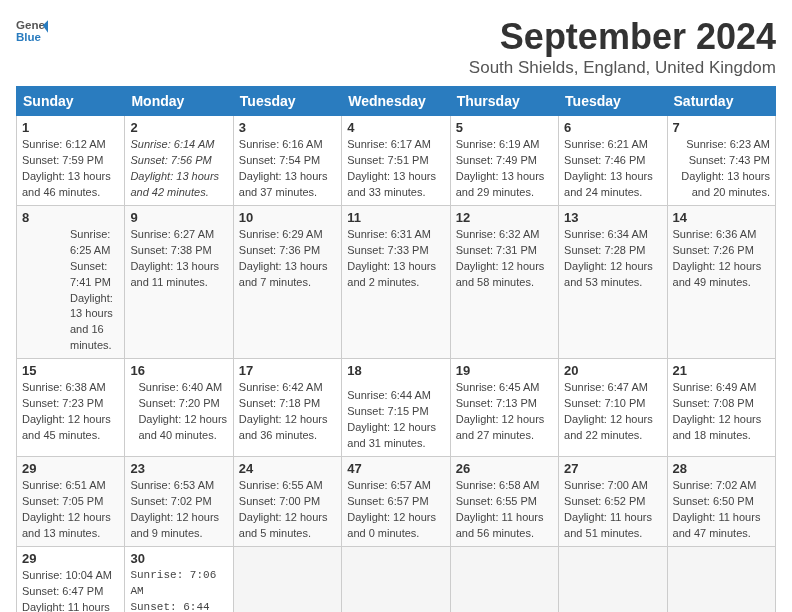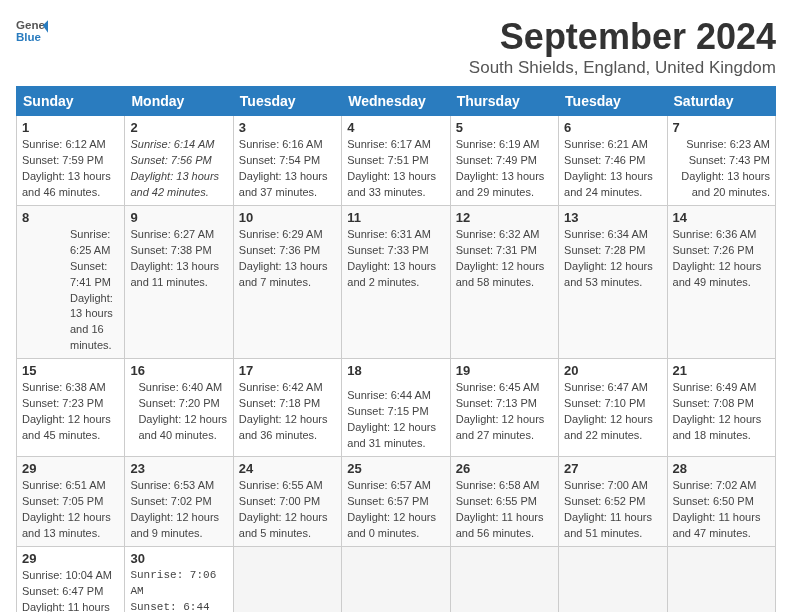--- a/index.html
+++ b/index.html
@@ -276,21 +276,21 @@
 and 9 minutes.</div>
         </td>
         <td>
           <div class="day-num">24</div>
           <div class="day-info" style="white-space: pre-line;">Sunrise: 6:55 AM
 Sunset: 7:00 PM
 Daylight: 12 hours
 and 5 minutes.</div>
         </td>
         <td>
-          <div class="day-num">25</div>
+          <div class="day-num">47</div>
           <div class="day-info" style="white-space: pre-line;">Sunrise: 6:57 AM
 Sunset: 6:57 PM
 Daylight: 12 hours
 and 0 minutes.</div>
         </td>
         <td>
           <div class="day-num">26</div>
           <div class="day-info" style="white-space: pre-line;">Sunrise: 6:58 AM
 Sunset: 6:55 PM
 Daylight: 11 hours

